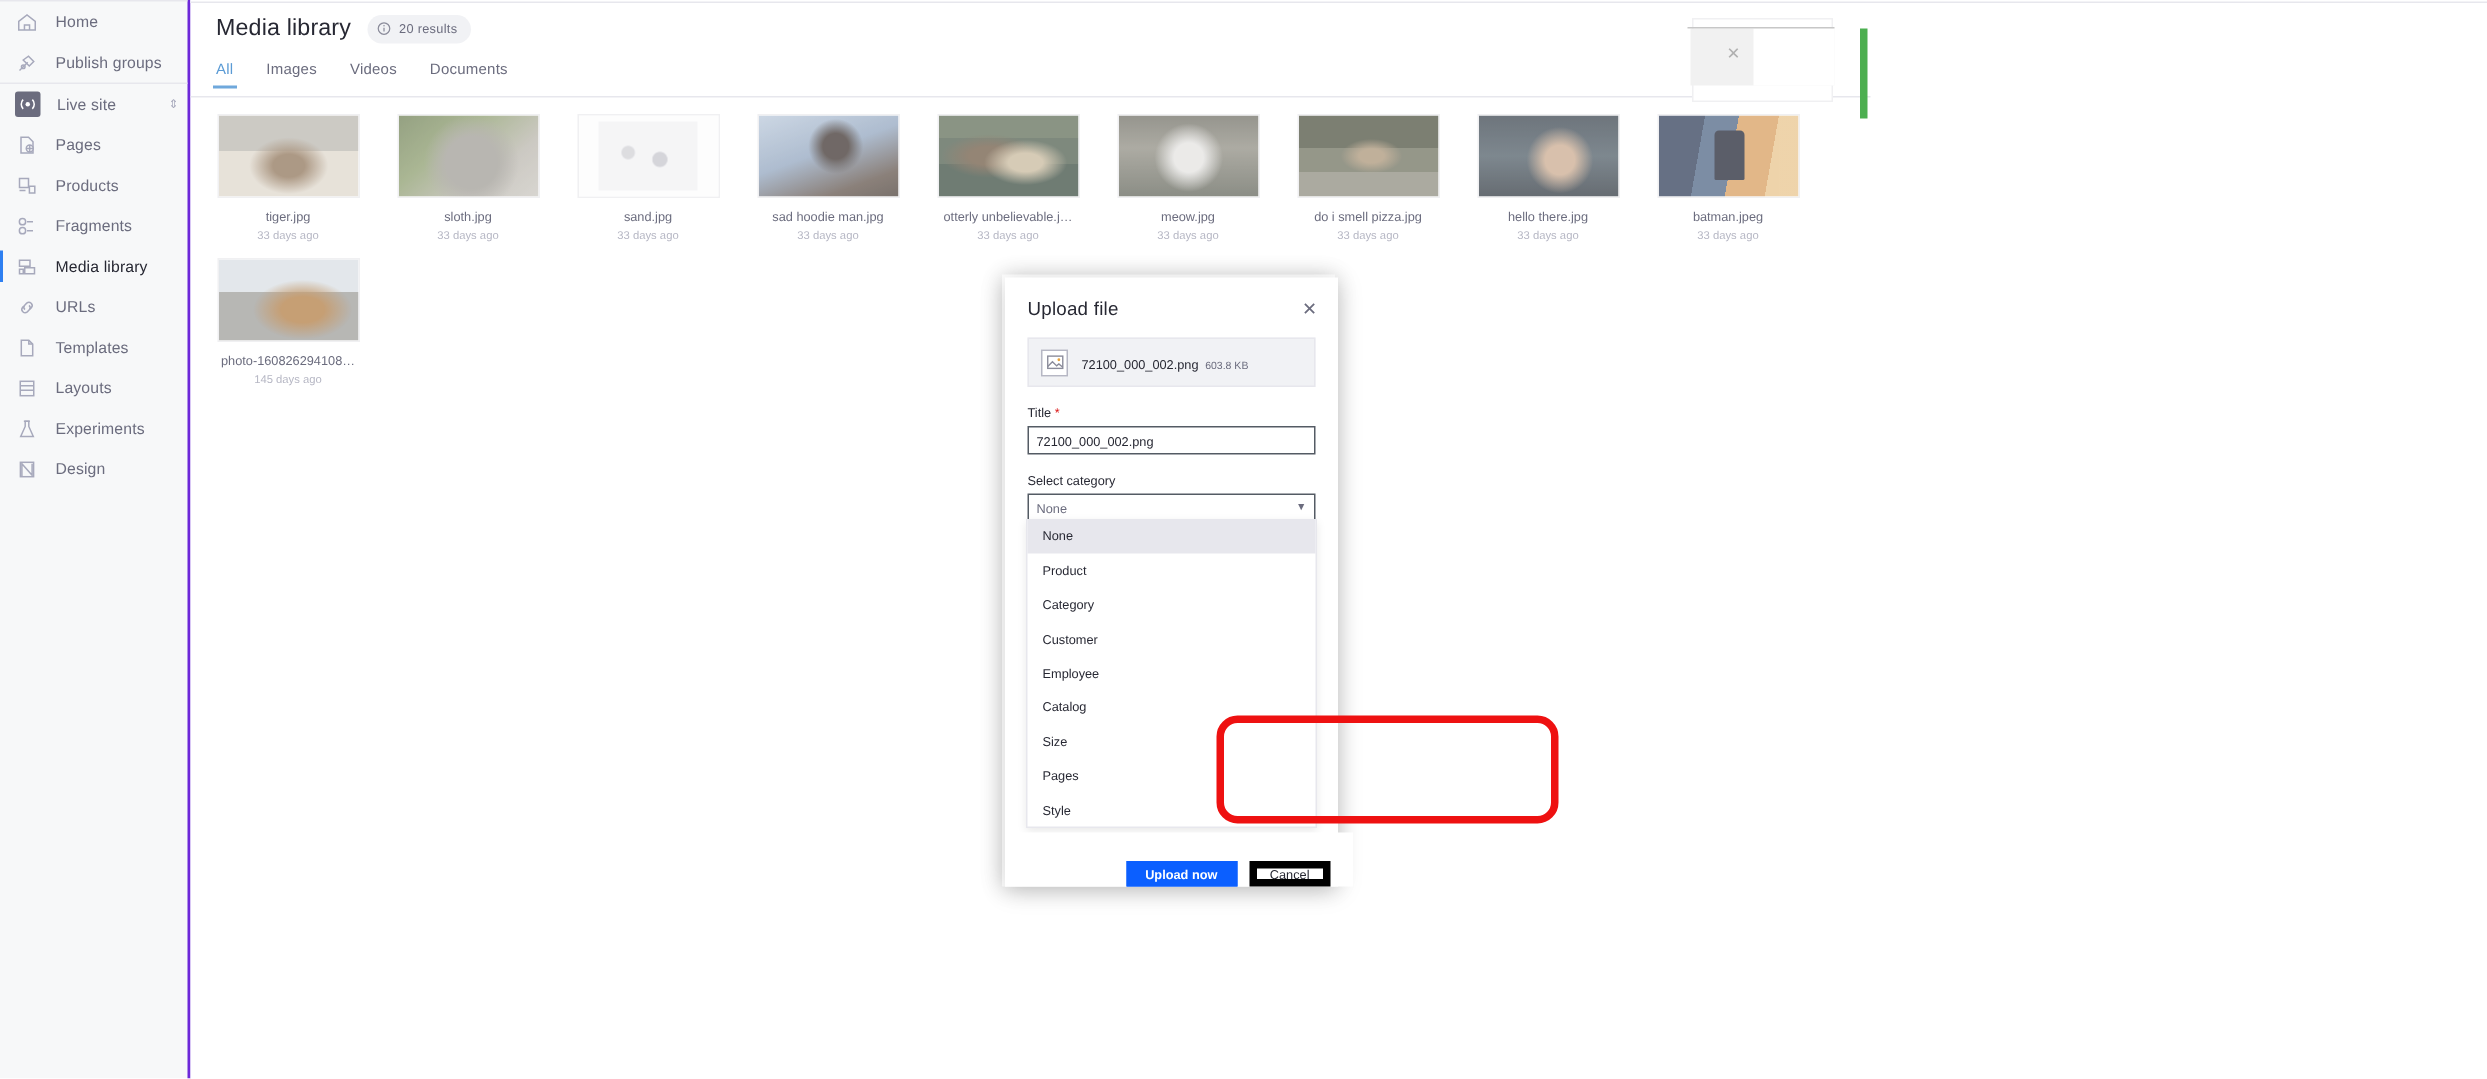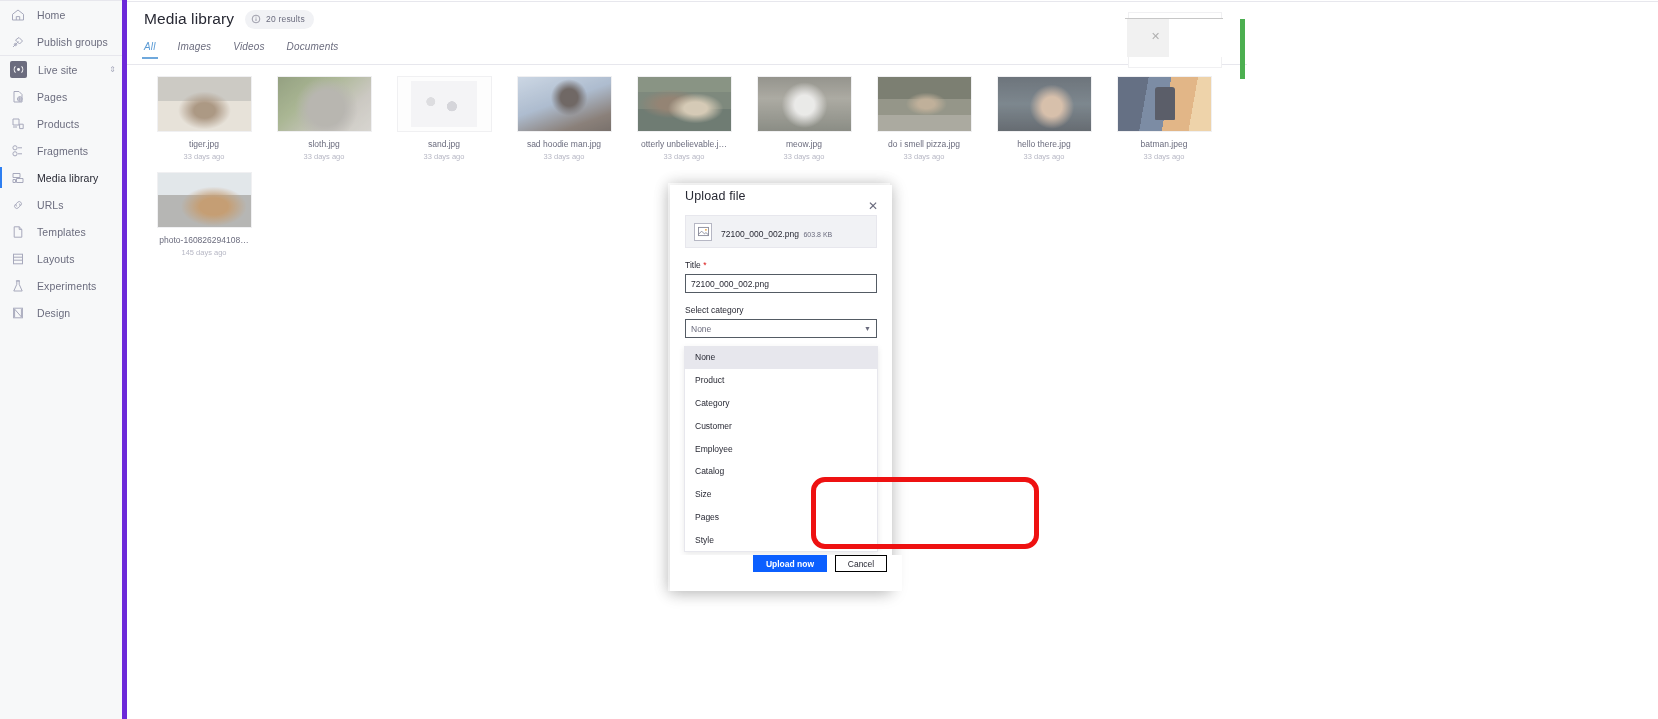--- a/index.html
+++ b/index.html
@@ -15,21 +15,21 @@
     position: relative;
     width: 1658px; height: 719px;
     background: #ffffff;
   }
 
   
   #sidebar {
     position: absolute; left: 0; top: 0;
     width: 127px; height: 719px;
     background: #f7f8f9;
-    border-right: 5px solid #6d28d9;
+    border-right: 2px solid #6d28d9;
   }
   .side-sep { height: 1px; background: #e7e7ed; margin: 0; }
   .side-item {
     display: flex; align-items: center;
     height: 27px;
     padding: 0 6px 0 10px;
     cursor: pointer;
     position: relative;
   }
   .side-item .ico {
@@ -88,42 +88,41 @@
     color:#6b6c7e;
   }
   #results-badge .i-ico { margin-right:5px; display:flex; }
   #results-badge .txt { font-size:8.5px; letter-spacing:.2px; }
 
   #tabbar {
     position:absolute; left:0; top:38px;
     width:1120px; height:25px;
     display:flex; align-items:flex-start;
     padding-left:17px;
-    font-style:italic;
   }
   .tab {
     font-size:10px; color:#6b6c7e;
     padding: 3px 0 7px 0;
     margin-right: 22px;
     cursor:pointer; position:relative;
     letter-spacing:.15px;
   }
   .tab.sel { color:#5b9bd5; }
   .tab.sel::after {
     content:""; position:absolute; left:-2px; right:-2px; bottom:0;
     height:2px; background:#6fa8dc;
   }
   #tab-underline {
     position:absolute; left:0; top:64px; width:1120px; height:1px;
     background:#e7e7ed;
   }
 
   
   #grid-area {
-    position:absolute; left:12px; top:65px;
+    position:absolute; left:0; top:65px;
     width:1120px; height:230px;
   }
   .grid-row { display:flex; }
   .card {
     width:110px;
     margin-left: 10px;
     padding-top: 11px;
     text-align:center;
     cursor:pointer;
   }
@@ -251,21 +250,21 @@
     box-shadow: 0 1px 14px rgba(0,0,0,.16);
   }
   #modal {
     position:absolute; left:670px; top:185px;
     width:222px; height:406px;
     background:#ffffff;
     box-shadow: 0 2px 16px rgba(0,0,0,.18);
   }
   #modal-head {
     position:relative;
-    padding: 4px 14px 0 15px;
+    padding: 14px 14px 0 15px;
     display:flex; align-items:flex-start;
   }
   #modal-title {
     font-size:12.5px; color:#272833; letter-spacing:.15px;
   }
   #modal-close {
     position:absolute; right:12px; top:14px;
     width:14px; height:14px;
     display:flex; align-items:center; justify-content:center;
     color:#6b6c7e; font-size:12px; cursor:pointer; line-height:1;
@@ -328,38 +327,38 @@
     padding-left:10px;
     font-size:8.5px; color:#272833;
     cursor:pointer;
   }
   .dd-opt.hi { background:#e7e7ed; }
 
   #modal-footer {
     position:absolute; left:670px; top:555px;
     width:232px; height:36px;
     background:#fff;
-    display:flex; align-items:flex-start; justify-content:flex-end;
+    display:flex; align-items:flex-end; justify-content:flex-end;
     padding-right:15px;
     z-index:45;
   }
   .btn {
     height:17px;
     font-size:8.5px;
     display:flex; align-items:center; justify-content:center;
     cursor:pointer;
     padding: 0 9px;
   }
   .btn-primary {
     background:#0b5fff; color:#fff; border:1px solid #0b5fff;
     font-weight:bold;
     min-width: 74px;
   }
   .btn-secondary {
-    background:#fff; color:#272833; border:1px solid #000000;
+    background:#fff; color:#272833; border:5px solid #000000;
     margin-left:8px; min-width:52px;
   }
 
   
   #annotation {
     position:absolute; left:811px; top:477px;
     width:228px; height:72px;
     border: 5px solid #ee1111;
     border-radius: 14px;
     z-index: 60;

